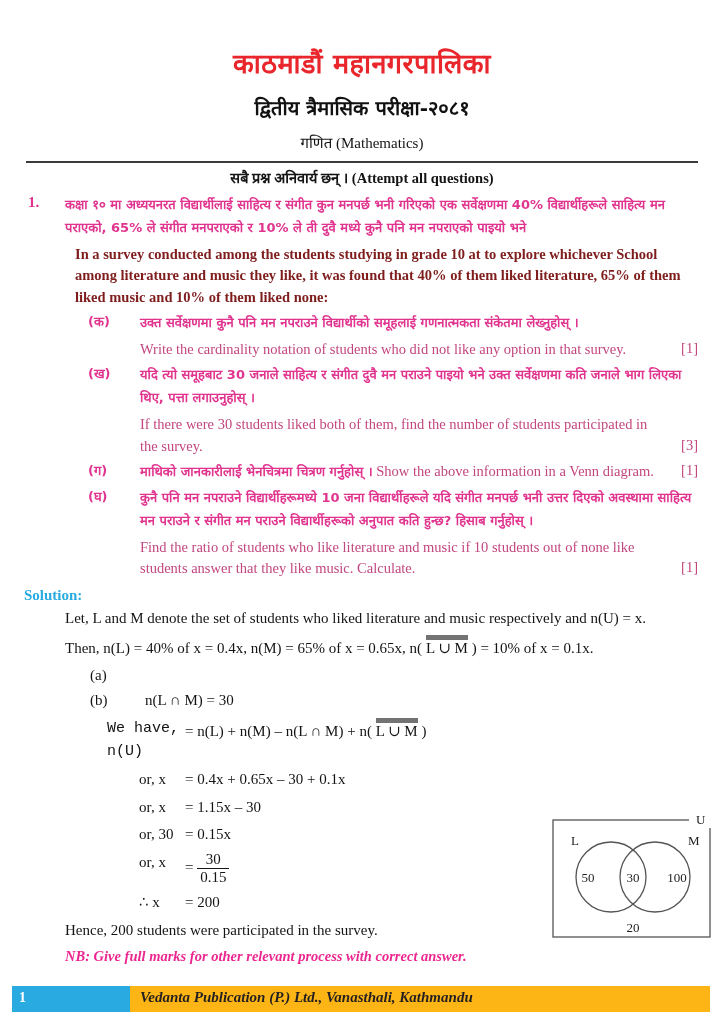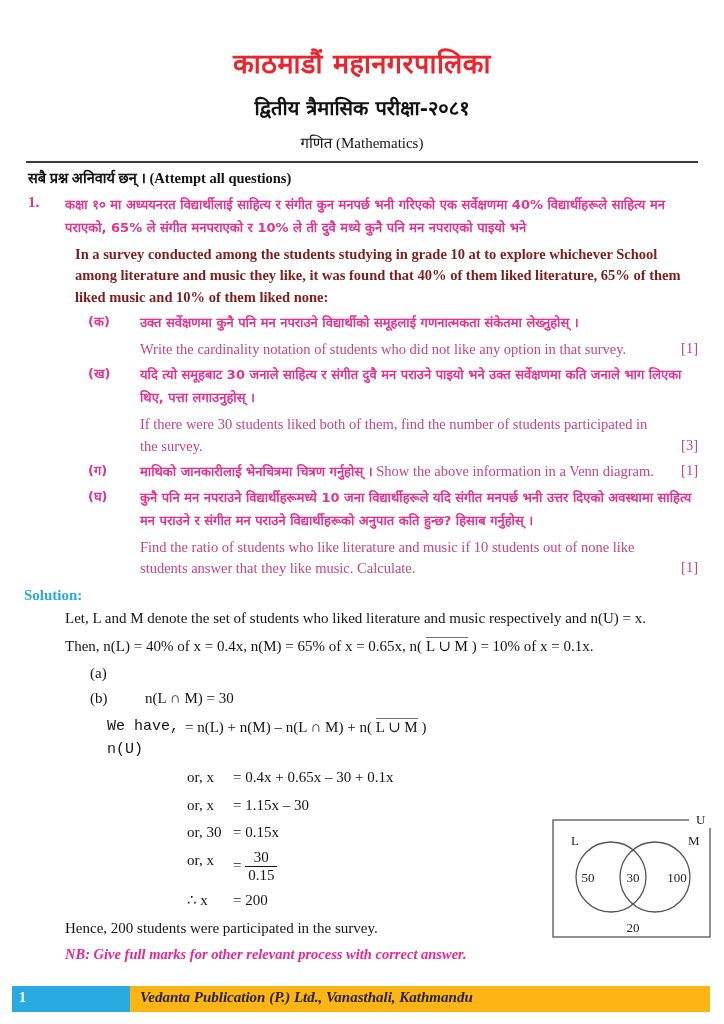--- a/index.html
+++ b/index.html
@@ -16,21 +16,21 @@
   .subtitle{
     color:#111;font-size:20px;font-weight:bold;margin:0 0 11px;
     font-family:"DejaVu Sans","Liberation Sans",sans-serif;
   }
   .subject{font-size:15px;margin-bottom:9px;}
   .meta-row{
     display:flex;justify-content:space-between;padding:0 28px;margin-top:5px;
     font-weight:bold;font-size:14px;font-family:"DejaVu Sans","Liberation Sans",sans-serif;text-align:left;
   }
   .rule{border:none;border-top:2px solid #3c3c3c;margin:7px 26px 4px;}
-  .instruction{text-align:left;padding:0 28px;font-size:14.5px;font-weight:bold;}
+  .instruction{text-align:center;padding:0 28px;font-size:14.5px;font-weight:bold;}
   
   .question{padding:7px 26px 0 28px;}
   .q-row{display:flex;}
   .q-num{width:37px;flex:none;color:#e0348f;font-weight:bold;font-size:15px;}
   .q-body{flex:1;}
   .np{color:#e0348f;font-weight:bold;font-family:"DejaVu Sans","Liberation Sans",sans-serif;font-size:13px;}
   p.np{line-height:1.75;margin:0 0 4px;}
   .en-bold{color:#7f1d1d;font-weight:bold;font-size:14.5px;line-height:1.5;margin:0 10px 3px;}
   .en{color:#c2467f;font-size:14.5px;line-height:1.5;margin:0 0 3px;}
   .q-part{display:flex;padding-left:23px;margin-bottom:1px;}
@@ -39,23 +39,23 @@
   .rel{position:relative;padding-right:34px;}
   .marks{position:absolute;right:0;bottom:1px;color:#c2467f;font-weight:normal;
          font-family:"Liberation Serif",serif;font-size:14.5px;}
   
   .s-head{color:#29abe2;font-weight:bold;font-size:15px;padding:3px 24px 3px;}
   .s-body{padding:0 26px 0 65px;font-size:15px;line-height:1.5;}
   .s-body p{margin:0 0 5px;}
   .s-part{display:flex;padding-left:25px;margin-bottom:2px;}
   .s-part .lab{width:55px;flex:none;}
   .s-part .pbody{flex:1;position:relative;}
-  .ovl{display:inline-block;border-top:1px solid #737373;line-height:1.15;}
+  .ovl{display:inline-block;border-top:5px solid #737373;line-height:1.15;}
   .calc{display:flex;margin:0 0 5px 74px;}
-  .cl{width:46px;flex:none;margin-left:48px;}
+  .cl{width:46px;flex:none;}
   .cr{flex:1;}
   .wehave{margin-left:42px;}
   .wl{width:78px;flex:none;font-family:Liberation Mono, monospace;}
   .frac{display:inline-block;text-align:center;vertical-align:middle;line-height:1.15;}
   .fnum{display:block;border-bottom:1px solid #141414;padding:0 3px;}
   .fden{display:block;padding:0 3px;}
   .nb{color:#ec268f;font-weight:bold;font-style:italic;font-size:14.5px;}
   
   .venn{position:absolute;right:6px;top:808px;}
   .venn text{font-family:"Liberation Serif","DejaVu Serif",serif;font-size:13px;fill:#222;}

